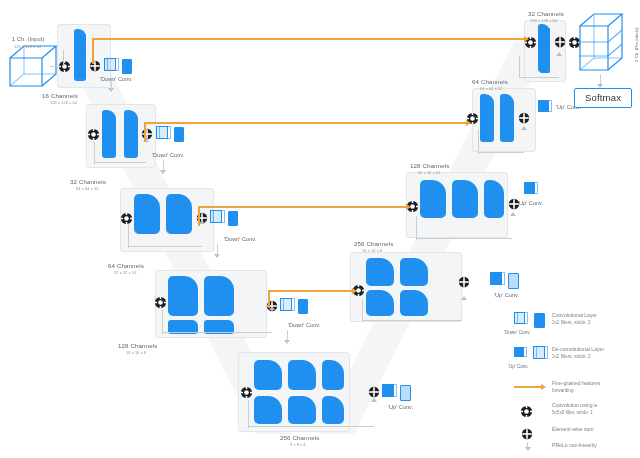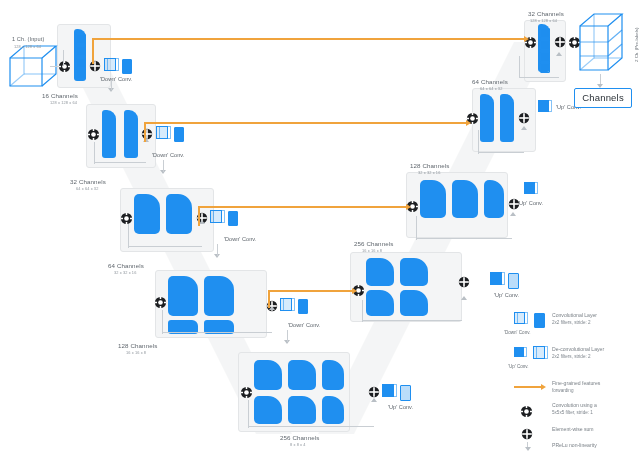--- a/index.html
+++ b/index.html
@@ -527,21 +527,21 @@
         <path d="M2,44 L30,44 M30,44 L44,32" opacity=".7"></path>
         <path d="M16,46 L44,46" opacity=".45"></path>
       </g>
     </svg>
   </div>
   <div class="vlabel" style="left:634px;top:62px;">2 Ch. (Pre-labels)</div>
 
   <div class="conn" style="left:600px;top:74px;width:1.2px;height:12px;"></div>
   <div class="garrow" style="left:597px;top:84px;"></div>
 
-  <div class="softmax" style="left:574px;top:88px;width:56px;height:18px;">Channels</div>
+  <div class="softmax" style="left:574px;top:88px;width:56px;height:18px;">Softmax</div>
 
   <div class="conn" style="left:111px;top:86px;width:1.2px;height:4px;"></div>
   <div class="conn" style="left:163px;top:166px;width:1.2px;height:6px;"></div>
   <div class="conn" style="left:217px;top:250px;width:1.2px;height:6px;"></div>
   <div class="conn" style="left:287px;top:336px;width:1.2px;height:6px;"></div>
 
   <div class="conn" style="left:63px;top:50px;width:1.2px;height:16px;"></div>
   <div class="conn" style="left:519px;top:56px;width:1.2px;height:22px;"></div>
   <div class="conn" style="left:519px;top:77px;width:40px;height:1.2px;"></div>
   <div class="garrow up" style="left:556px;top:52px;"></div>

